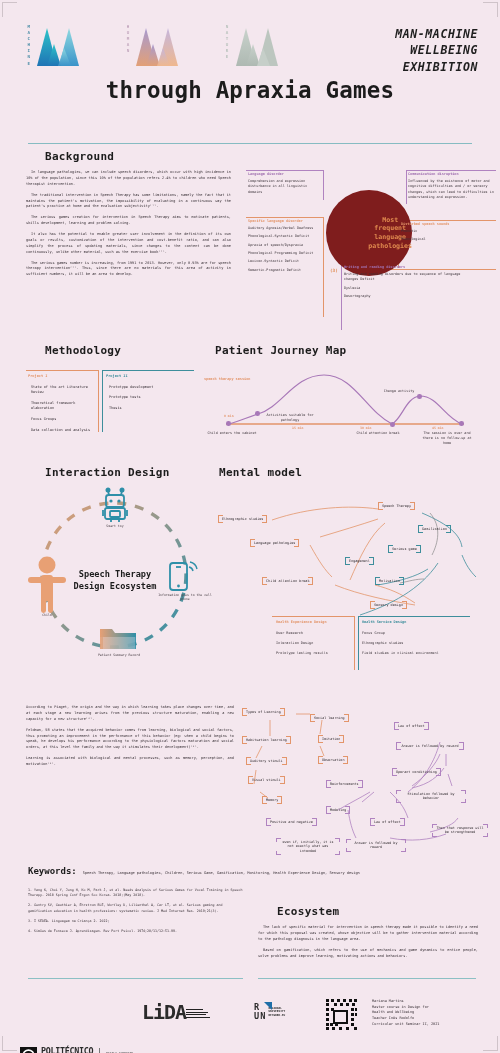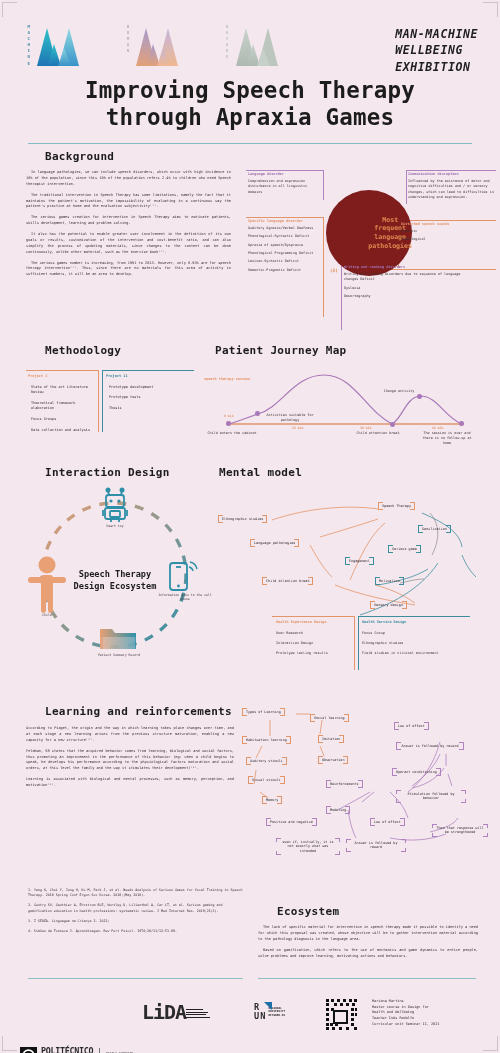--- a/index.html
+++ b/index.html
@@ -19,21 +19,21 @@
   .logoblk{display:flex;align-items:flex-start;gap:3px;}
   .vlabel{
     writing-mode:vertical-rl; text-orientation:upright;
     font-size:4.2px; letter-spacing:1.1px; font-weight:700;
     line-height:1; padding-top:2px;
   }
   .mlabel{color:#4e8fa8;} .hlabel{color:#c2a6bd;} .nlabel{color:#b8c2bc;}
   .mm{width:52px;height:52px;}
   .exhib{
     position:absolute;right:22px;top:26px;
-    text-align:left;font-style:italic;font-weight:700;
+    text-align:right;font-style:italic;font-weight:700;
     font-size:11.5px;line-height:1.42;letter-spacing:.6px;color:#1f1f1f;
   }
   .title{
     position:absolute;left:0;right:0;top:77px;text-align:center;
     font-size:22.5px;font-weight:700;line-height:1.18;letter-spacing:.2px;color:#1c1c1c;
   }
   .rule{
     position:absolute;left:28px;right:28px;top:143px;height:1.3px;background:#86bcc2;
   }
 
@@ -249,21 +249,20 @@
       </div>
     </div>
 
     <div class="exhib">
       <div>MAN-MACHINE</div>
       <div>WELLBEING</div>
       <div>EXHIBITION</div>
     </div>
 
     <div class="title">
-      <div>Improving Speech Therapy</div>
       <div>through Apraxia Games</div>
     </div>
   </div>
   <div class="rule"></div>
 
   <div class="s-background">
     <div class="h2">Background</div>
     <div class="body-txt">
       <p>In language pathologies, we can include speech disorders, which occur with high incidence in 10% of the population, since this 10% of the population refers 2.4% to children who need Speech therapist intervention.</p>
       <p>The traditional intervention in Speech Therapy has some limitations, namely the fact that it maintains the patient's motivation, the impossibility of evaluating in a continuous way the patient's practice at home and the evaluation subjectivity⁽¹⁾.</p>
@@ -520,21 +519,20 @@
 
     <div class="col" style="left:90px;width:108px;">
       <div class="ct teal">Health Service Design</div>
       <div class="ci">Focus Group</div>
       <div class="ci">Ethnographic studies</div>
       <div class="ci">Field studies in clinical environment</div>
     </div>
   </div>
 
   <div class="s-learn">
-    <div class="h2">Learning and reinforcements</div>
     <div class="body-txt">
       <p style="text-indent:0">According to Piaget, the origin and the way in which learning takes place changes over time, and at each stage a new learning arises from the previous structure maturation, enabling a new capacity for a new structure⁽⁴⁾.</p>
       <p style="text-indent:0">Feldman, 58 states that the acquired behavior comes from learning, biological and social factors, thus promoting an improvement in the performance of this behavior (eg: when a child begins to speak, he develops his performance according to the physiological factors maturation and social orders, at this level the family and the way it stimulates their development)⁽⁴⁾.</p>
       <p style="text-indent:0">Learning is associated with biological and mental processes, such as memory, perception, and motivation⁽⁴⁾.</p>
     </div>
   </div>
 
   <div class="ldia">
     <svg width="258" height="150" style="position:absolute;left:0;top:0;">
       <g fill="none" stroke="#e3956a" stroke-width=".8">
@@ -576,20 +574,24 @@
     <div class="lnode p" style="left:36px;top:132px;width:56px;">even if, initially, it is not exactly what was intended</div>
     <div class="lnode p" style="left:106px;top:133px;width:52px;">Answer is followed by reward</div>
     <div class="lnode p" style="left:130px;top:112px;">Law of effect</div>
     <div class="lnode p" style="left:154px;top:16px;">Law of effect</div>
     <div class="lnode p" style="left:156px;top:36px;width:60px;">Answer is followed by reward</div>
     <div class="lnode p" style="left:152px;top:62px;">Operant conditioning</div>
     <div class="lnode p" style="left:156px;top:84px;width:62px;">Stimulation followed by behavior</div>
     <div class="lnode p" style="left:192px;top:118px;width:48px;">Then that response will be strengthened</div>
   </div>
 
+  <div class="s-keywords">
+    <span class="kw-l">Keywords:</span>
+    <span class="kw-v">Speech Therapy, Language pathologies, Children, Serious Game, Gamification, Monitoring, Health Experience Design, Sensory design</span>
+  </div>
 
   <div class="s-refs">
     <div class="ref">1. Yang K, Choi Y, Jung H, Ko M, Park J, et al. Needs Analysis of Serious Games for Vocal Training in Speech Therapy. 2018 Spring Conf Ergon Soc Korea. 2018;(May 2018).</div>
     <div class="ref">2. Gentry SV, Gauthier A, Ehrstrom BLE, Wortley D, Lilienthal A, Car LT, et al. Serious gaming and gamification education in health professions: systematic review. J Med Internet Res. 2019;21(3).</div>
     <div class="ref">3. I SEDEA. Linguagem na Criança 2. 2022;</div>
     <div class="ref">4. Simões da Fonseca J. Aprendizagem. Rev Port Psicol. 1974;28/11/12:51-99.</div>
   </div>
 
   <div class="s-disc">
     <div class="h2">Ecosystem</div>

